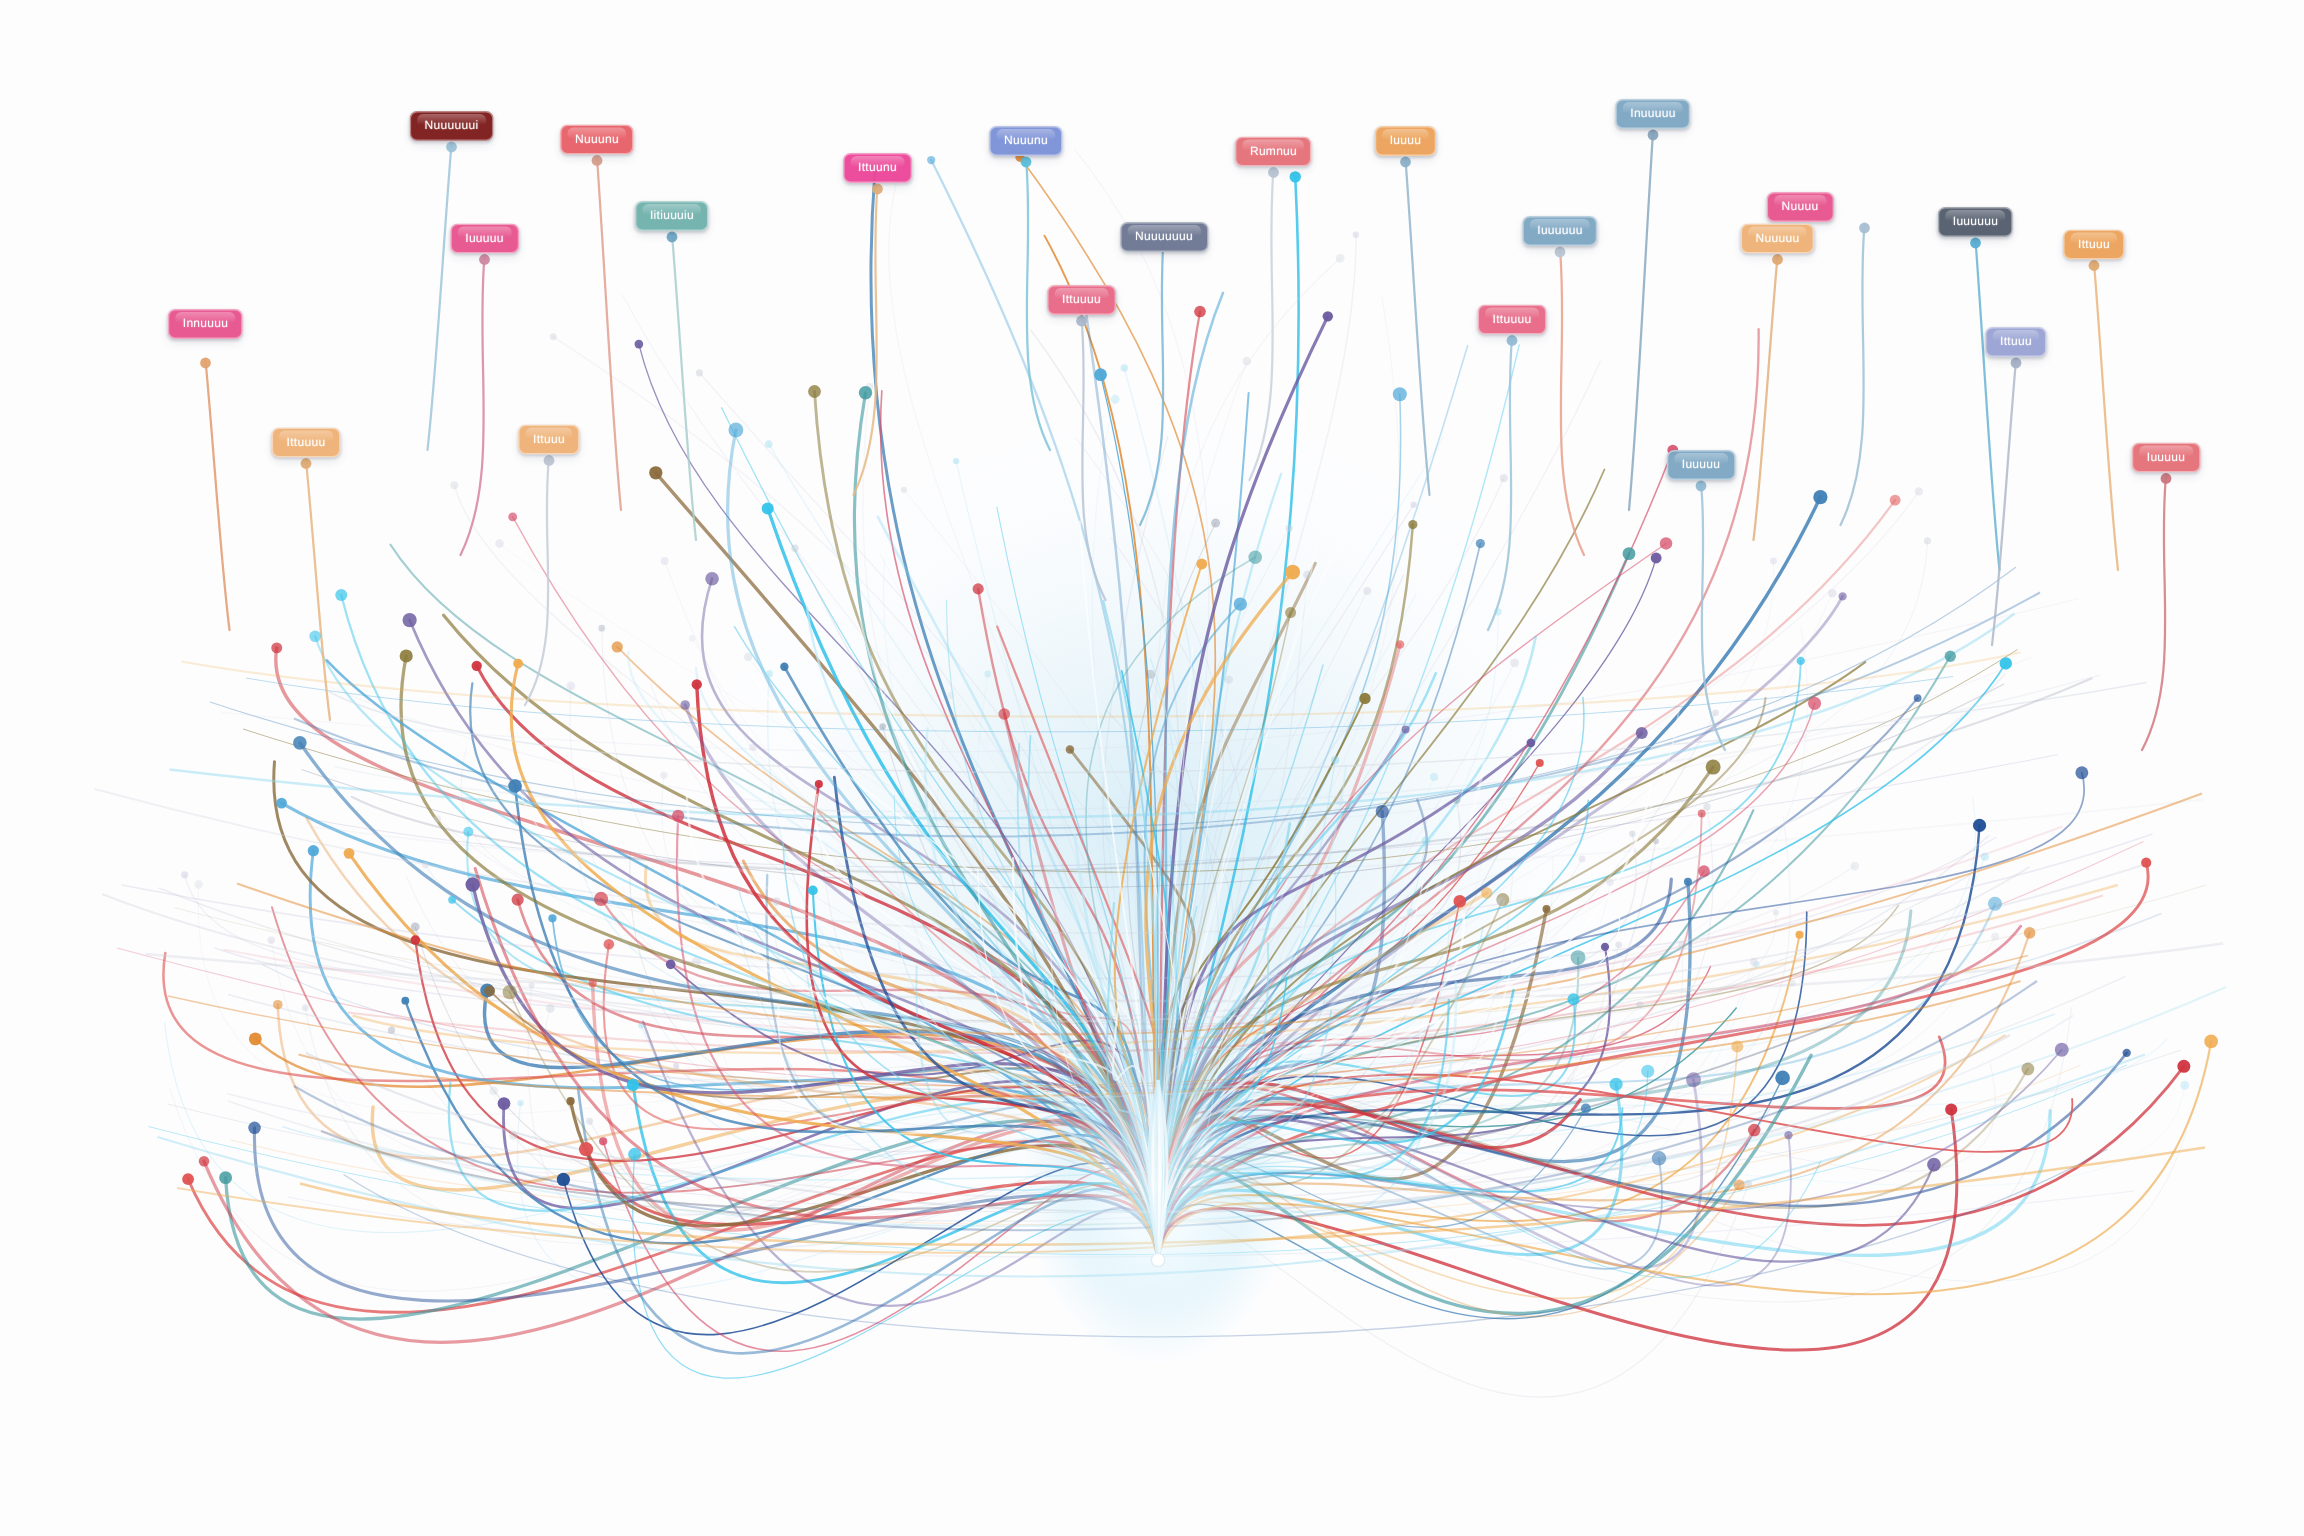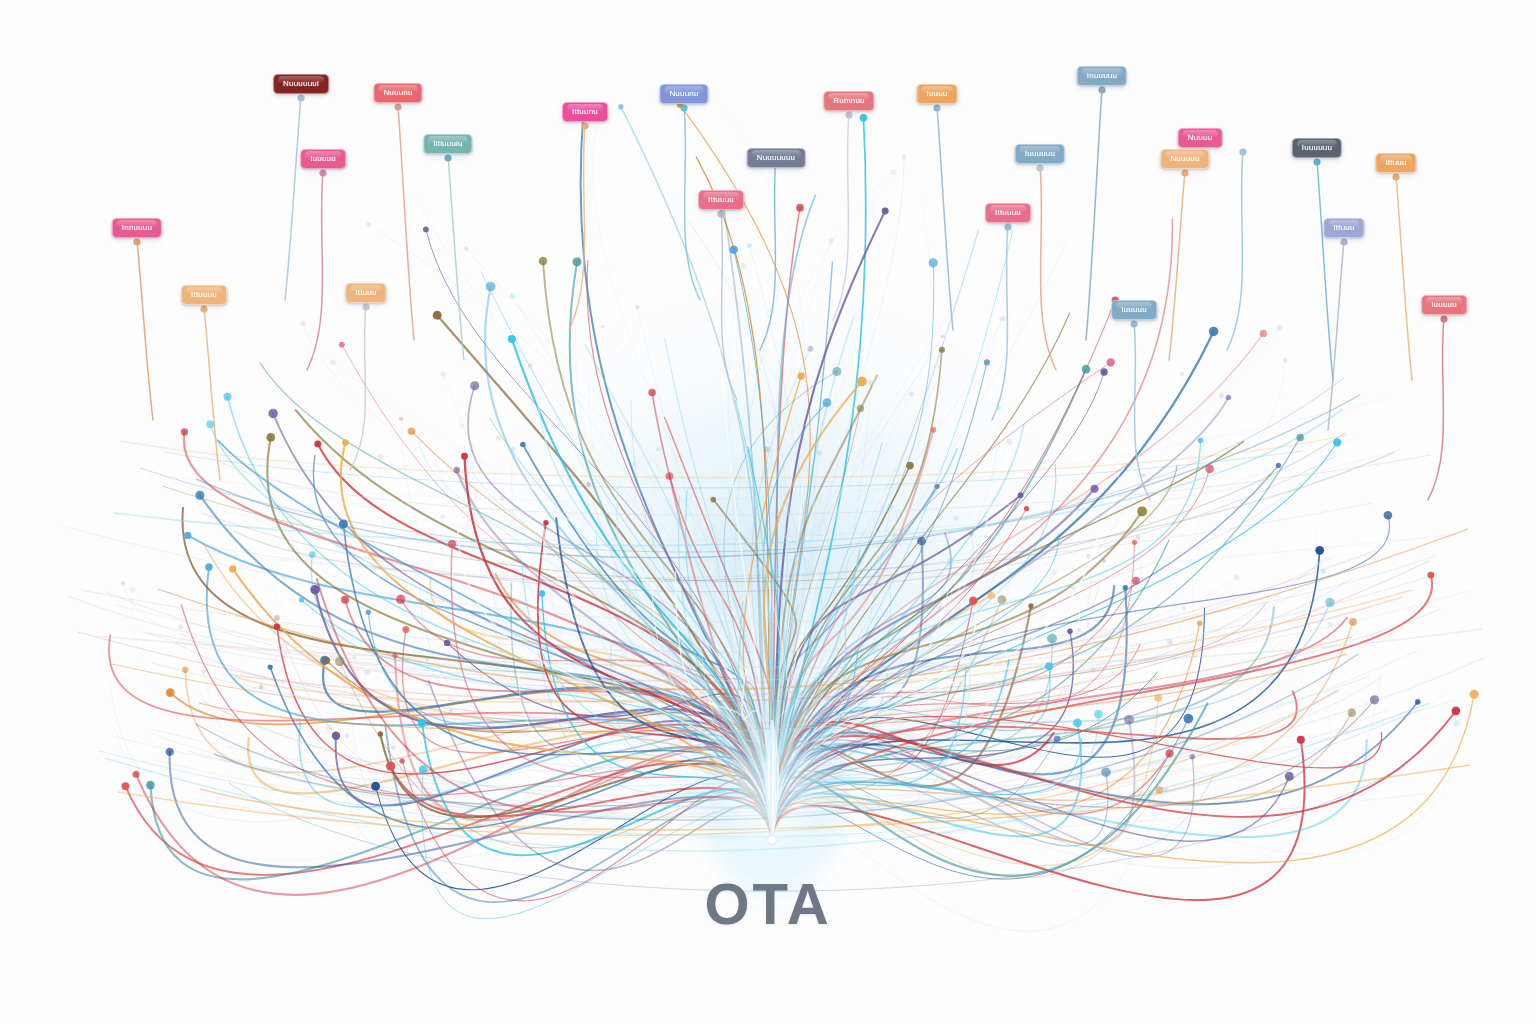--- a/index.html
+++ b/index.html
@@ -843,24 +843,21 @@
       <div class="node-label" style="left: 448px; top: 144px; background: rgb(114, 178, 174); color: rgb(255, 255, 255);"><span>Iitiuuuiu</span></div>
       <div class="node-label" style="left: 776px; top: 158px; background: rgb(111, 120, 147); color: rgb(255, 255, 255);"><span>Nuuuuuuu</span></div>
       <div class="node-label" style="left: 1040px; top: 154px; background: rgb(127, 168, 196); color: rgb(255, 255, 255);"><span>Iuuuuuu</span></div>
       <div class="node-label" style="left: 1200px; top: 138px; background: rgb(232, 85, 143); color: rgb(255, 255, 255);"><span>Nuuuu</span></div>
       <div class="node-label" style="left: 1317px; top: 148px; background: rgb(85, 95, 110); color: rgb(255, 255, 255);"><span>Iuuuuuu</span></div>
       <div class="node-label" style="left: 1185px; top: 159px; background: rgb(239, 178, 119); color: rgb(255, 255, 255);"><span>Nuuuuu</span></div>
       <div class="node-label" style="left: 1396px; top: 163px; background: rgb(237, 164, 92); color: rgb(255, 255, 255);"><span>Ittuuu</span></div>
       <div class="node-label" style="left: 323px; top: 159px; background: rgb(232, 85, 143); color: rgb(255, 255, 255);"><span>Iuuuuu</span></div>
       <div class="node-label" style="left: 721px; top: 200px; background: rgb(232, 106, 136); color: rgb(255, 255, 255);"><span>Ittuuuu</span></div>
       <div class="node-label" style="left: 1008px; top: 213px; background: rgb(232, 106, 136); color: rgb(255, 255, 255);"><span>Ittuuuu</span></div>
-      <div class="node-label" style="left: 137px; top: 228px; background: rgb(232, 85, 143); color: rgb(255, 255, 255);"><span>Innuuuu</span></div>
+      <div class="node-label" style="left: 137px; top: 216px; background: rgb(232, 85, 143); color: rgb(255, 255, 255);"><span>Innuuuu</span></div>
       <div class="node-label" style="left: 1344px; top: 228px; background: rgb(154, 164, 212); color: rgb(255, 255, 255);"><span>Ittuuu</span></div>
       <div class="node-label" style="left: 204px; top: 295px; background: rgb(239, 178, 119); color: rgb(255, 255, 255);"><span>Ittuuuu</span></div>
       <div class="node-label" style="left: 366px; top: 293px; background: rgb(239, 178, 119); color: rgb(255, 255, 255);"><span>Ittuuu</span></div>
       <div class="node-label" style="left: 1134px; top: 310px; background: rgb(127, 168, 196); color: rgb(255, 255, 255);"><span>Iuuuuu</span></div>
       <div class="node-label" style="left: 1444px; top: 305px; background: rgb(230, 114, 122); color: rgb(255, 255, 255);"><span>Iuuuuu</span></div>
     </div>
 
-  <div id="title-block" style="top: 870px;">
-    <span id="page-title" style="color: rgb(110, 120, 134);">OTA</span>
-  </div>
 </div>
 
 </body></html>

